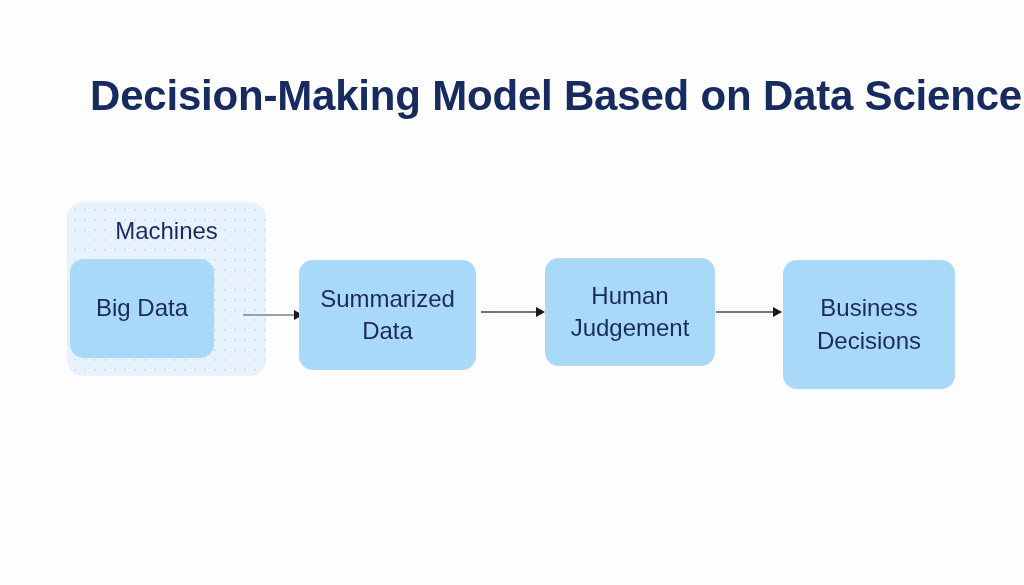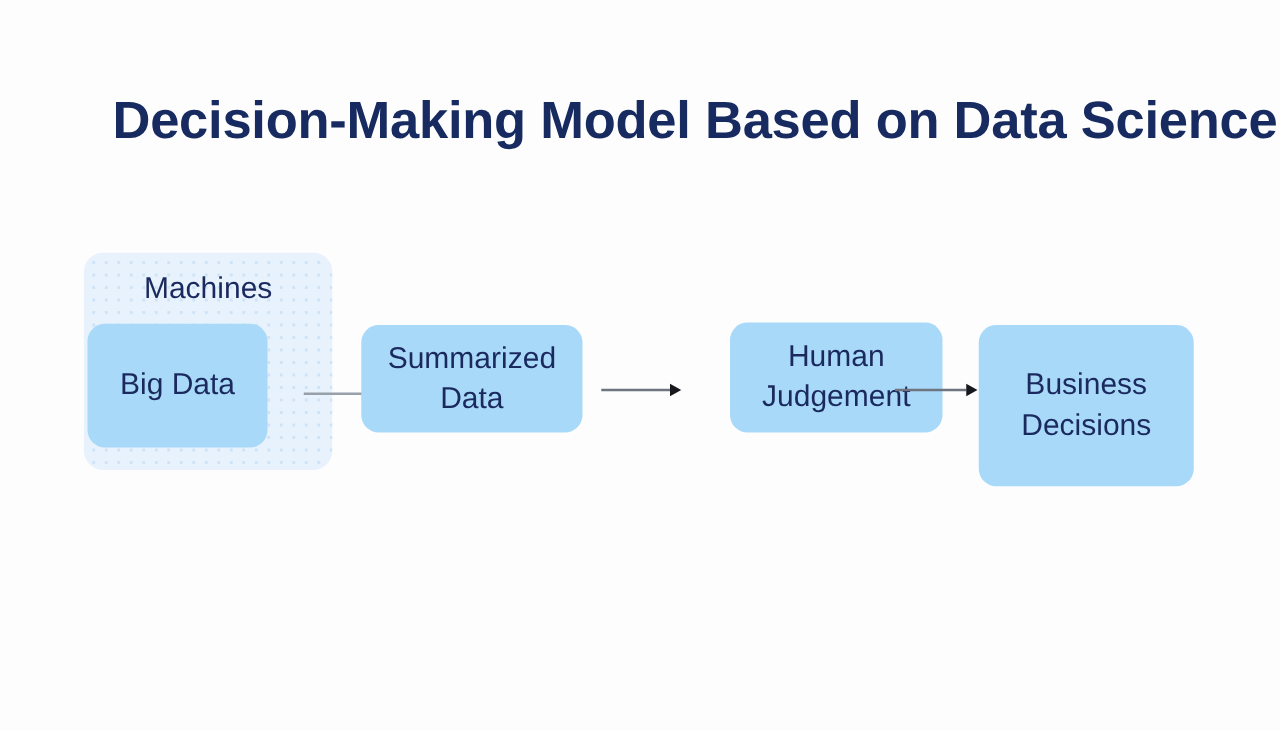--- a/index.html
+++ b/index.html
@@ -61,22 +61,22 @@
     align-items: center;
     justify-content: center;
     text-align: center;
     color: #1b2a5e;
     font-size: 24px;
     line-height: 1.35;
     padding: 0 18px;
     box-sizing: border-box;
   }
   .node-big-data   { left: 3px;   top: 57px;  width: 144px; height: 99px; }
-  .node-summarized { left: 289px; top: 260px; width: 177px; height: 86px; }
-  .node-human      { left: 545px; top: 258px; width: 170px; height: 88px; margin-left: 39px; }
+  .node-summarized { left: 299px; top: 260px; width: 177px; height: 110px; }
+  .node-human      { left: 545px; top: 258px; width: 170px; height: 108px; }
   .node-business   { left: 783px; top: 260px; width: 172px; height: 129px; }
 
   .arrow {
     position: absolute;
     height: 12px;
     display: flex;
     align-items: center;
   }
   .arrow-1 { left: 243px; top: 309px; width: 60px; }
   .arrow-2 { left: 481px; top: 306px; width: 64px; }

